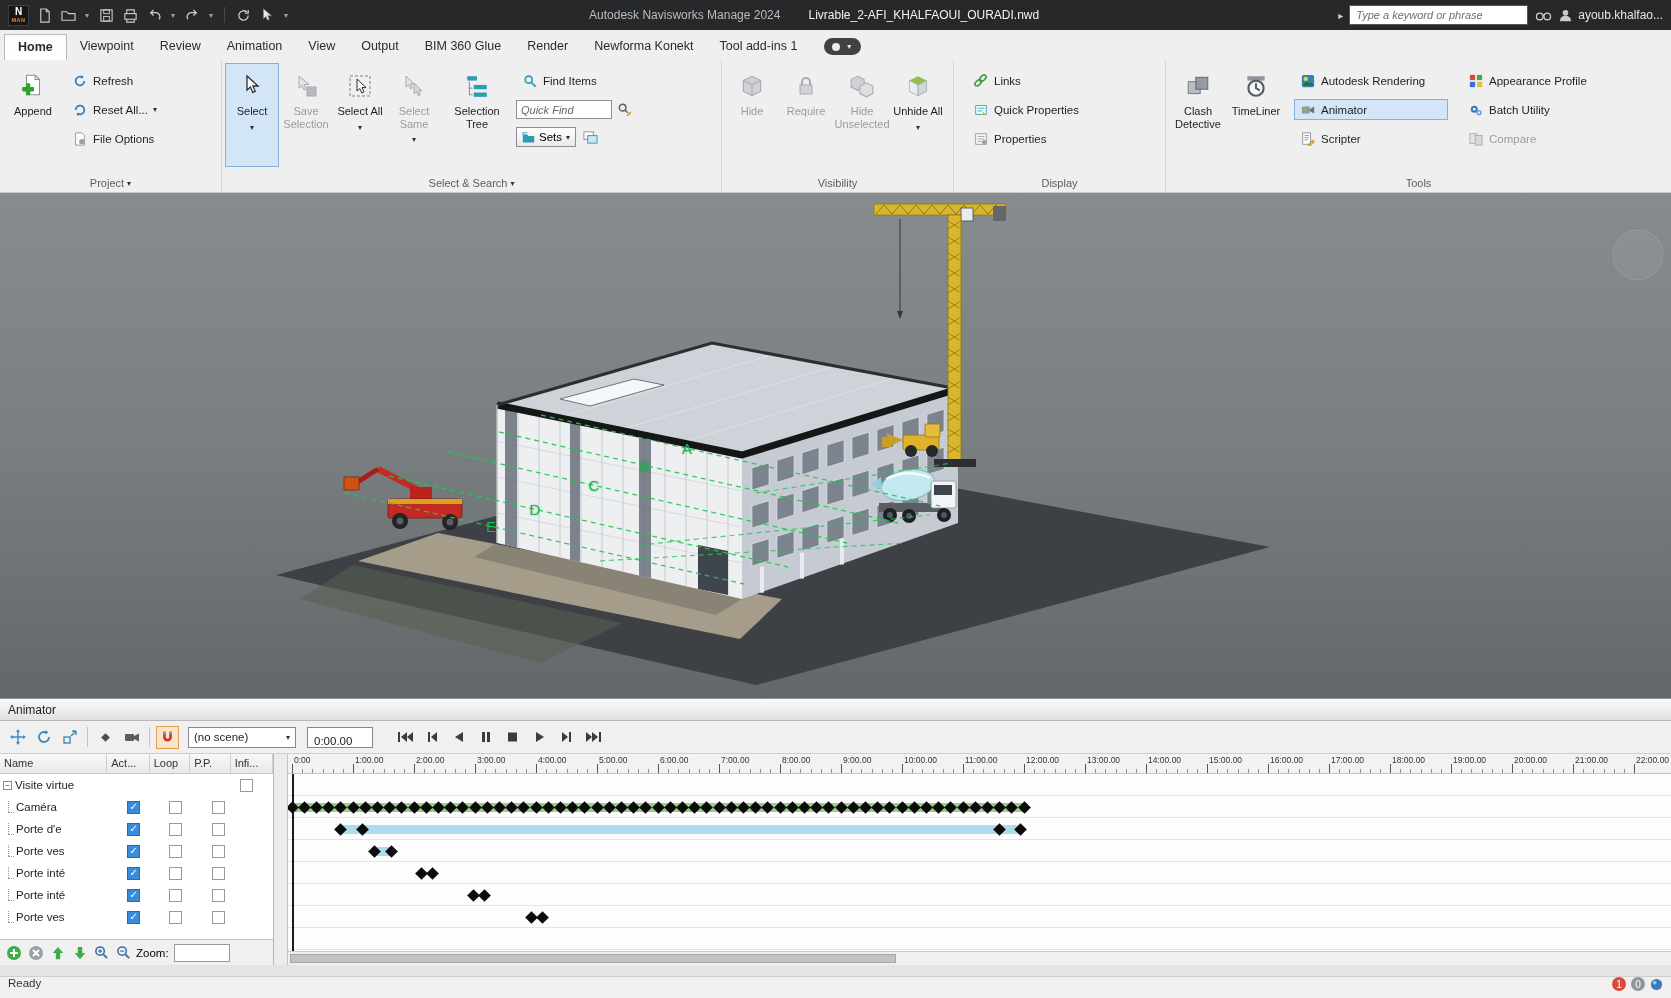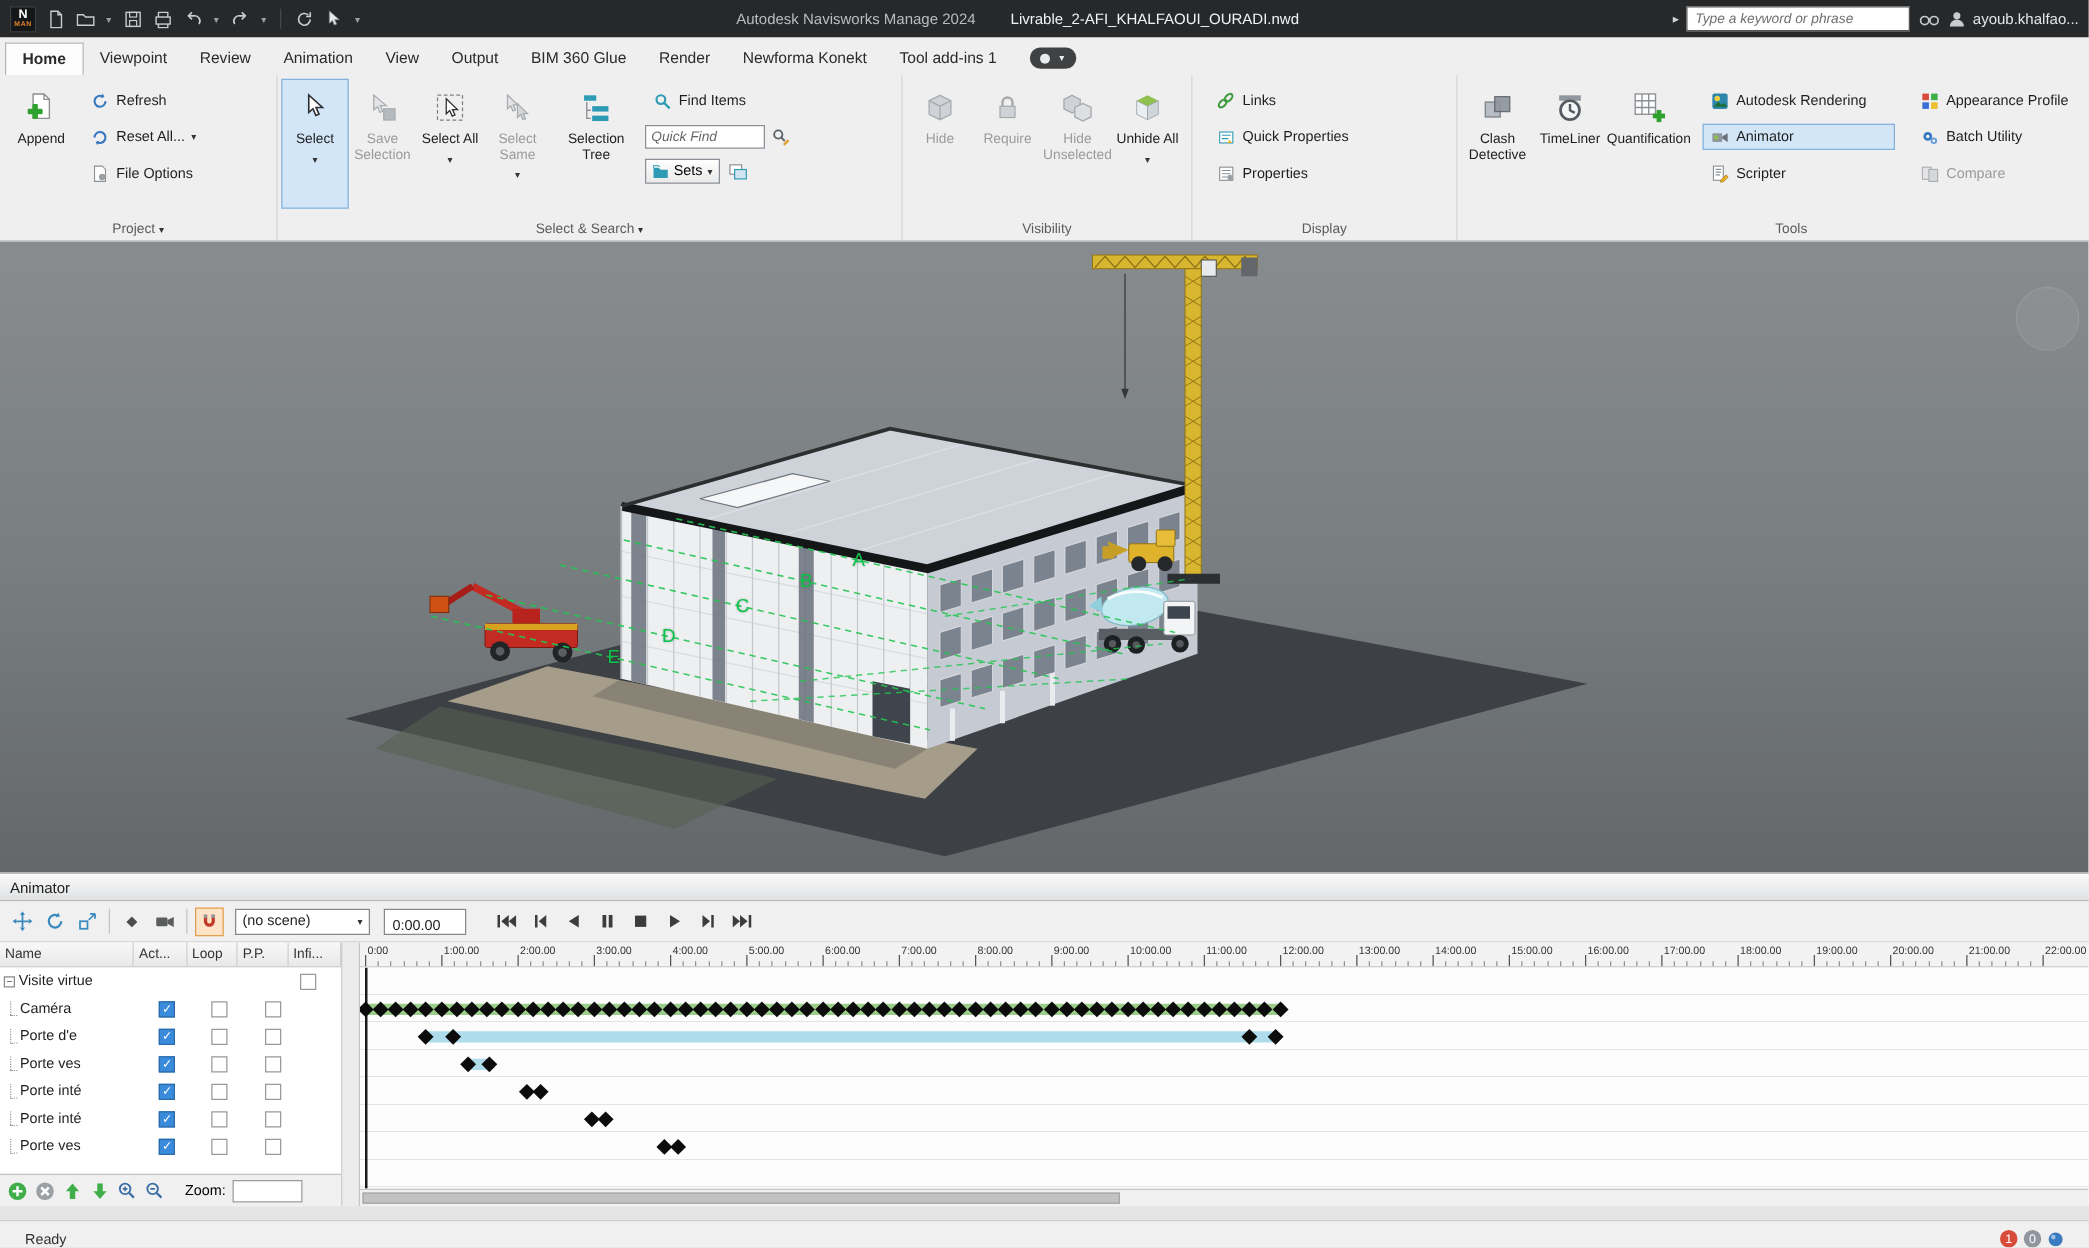--- a/index.html
+++ b/index.html
@@ -123,21 +123,21 @@
   .tl-rows{flex:1;position:relative;overflow:hidden;
     background:repeating-linear-gradient(to bottom,#fdfdfd 0 21px,#e4e4e4 21px 22px);}
   .cursor-line{position:absolute;left:4px;top:0;bottom:0;width:1.5px;background:#1a1a1a;}
   .tlbar{position:absolute;height:9px;}
   .kf{position:absolute;width:9px;height:9px;background:#0c0c0c;transform:rotate(45deg);}
   .tl-scroll{height:14px;background:#f0f0f0;border-top:1px solid #c8c8c8;position:relative;flex:none;}
   .thumb{position:absolute;left:2px;top:2px;height:9px;width:606px;background:#c2c2c2;border:1px solid #a5a5a5;}
 
   
   .statusbar{height:22px;margin-top:11px;background:#f0f0f0;border-top:1px solid #cfcfcf;
-    display:flex;align-items:flex-end;padding:0 20px;font-size:11.5px;color:#333;gap:12px;}
+    display:flex;align-items:flex-start;padding:0 8px;font-size:11.5px;color:#333;gap:12px;}
   .sb-right{margin-left:auto;display:flex;align-items:center;gap:5px;}
   .sbadge{min-width:14px;height:14px;border-radius:7px;color:#fff;font-size:10px;
     display:flex;align-items:center;justify-content:center;padding:0 3px;}
 </style>
 </head>
 <body>
 
 <div class="titlebar">
   <div class="appicon">
     <span class="n">N</span>
@@ -484,31 +484,20 @@
       </div>
       <div class="bigbtn" style="width:58px;">
         <span class="bicon">
           <svg width="26" height="26" viewBox="0 0 24 24">
               <rect x="4" y="3" width="16" height="4" fill="#8f969e"></rect>
               <circle cx="12" cy="14" r="7" fill="#f4f6f8" stroke="#555b61" stroke-width="2"></circle>
               <path d="M12 9.5V14l3.5 2" stroke="#555b61" stroke-width="1.8" fill="none"></path>
             </svg>
           </span>
         <span>TimeLiner</span>
-      </div>
-      <div class="bigbtn wide">
-        <span class="bicon">
-          <svg width="26" height="26" viewBox="0 0 24 24">
-              <rect x="2" y="2" width="15" height="15" fill="#fff" stroke="#8a8f94"></rect>
-              <path d="M2 7h15M2 12h15M7 2v15M12 2v15" stroke="#8a8f94"></path>
-              <rect x="15" y="16.5" width="9" height="3.5" fill="#2fa12f"></rect>
-              <rect x="17.8" y="13.8" width="3.5" height="9" fill="#2fa12f"></rect>
-            </svg>
-          </span>
-        <span class="nowrap">Quantification</span>
       </div>
       <div class="smallcol" style="margin-left:6px;width:160px;">
         <div class="smallbtn">
           <span class="sicon">
             <svg width="14" height="14" viewBox="0 0 16 16">
                 <rect x="1" y="1" width="14" height="14" rx="2" fill="#2e86ab"></rect>
                 <circle cx="5.5" cy="5.5" r="2.5" fill="#f4d03f"></circle>
                 <path d="M2 13l4.5-4.5 3 3 2-2L15 13z" fill="#1f6e34"></path>
               </svg>
             </span>
@@ -1011,21 +1000,21 @@
               <path d="M4.5 6.5h4M6.5 4.5v4" stroke="#3a6ea5" stroke-width="1.3"></path>
             </svg>
           </span>
         <span class="tbtn">
           <svg width="15" height="15" viewBox="0 0 16 16">
               <circle cx="6.5" cy="6.5" r="4.5" fill="none" stroke="#3a6ea5" stroke-width="1.6"></circle>
               <path d="M10 10l4 4" stroke="#3a6ea5" stroke-width="2"></path>
               <path d="M4.5 6.5h4" stroke="#3a6ea5" stroke-width="1.3"></path>
             </svg>
           </span>
-        <span style="margin-left:12px;">Zoom:</span>
+        <span style="margin-left:0;">Zoom:</span>
         <input class="zoom-input" value="" style="">
       </div>
     </div>
     <div class="splitter"></div>
     <div class="anim-timeline">
       <div class="tl-ruler" id="tlRuler">
           <span class="tl-label" style="left: 6px;">0:00</span>
           <i class="tick major" style="left: 4px;"></i>
           <i class="tick" style="left: 14.1667px;"></i>
           <i class="tick" style="left: 24.3333px;"></i>

